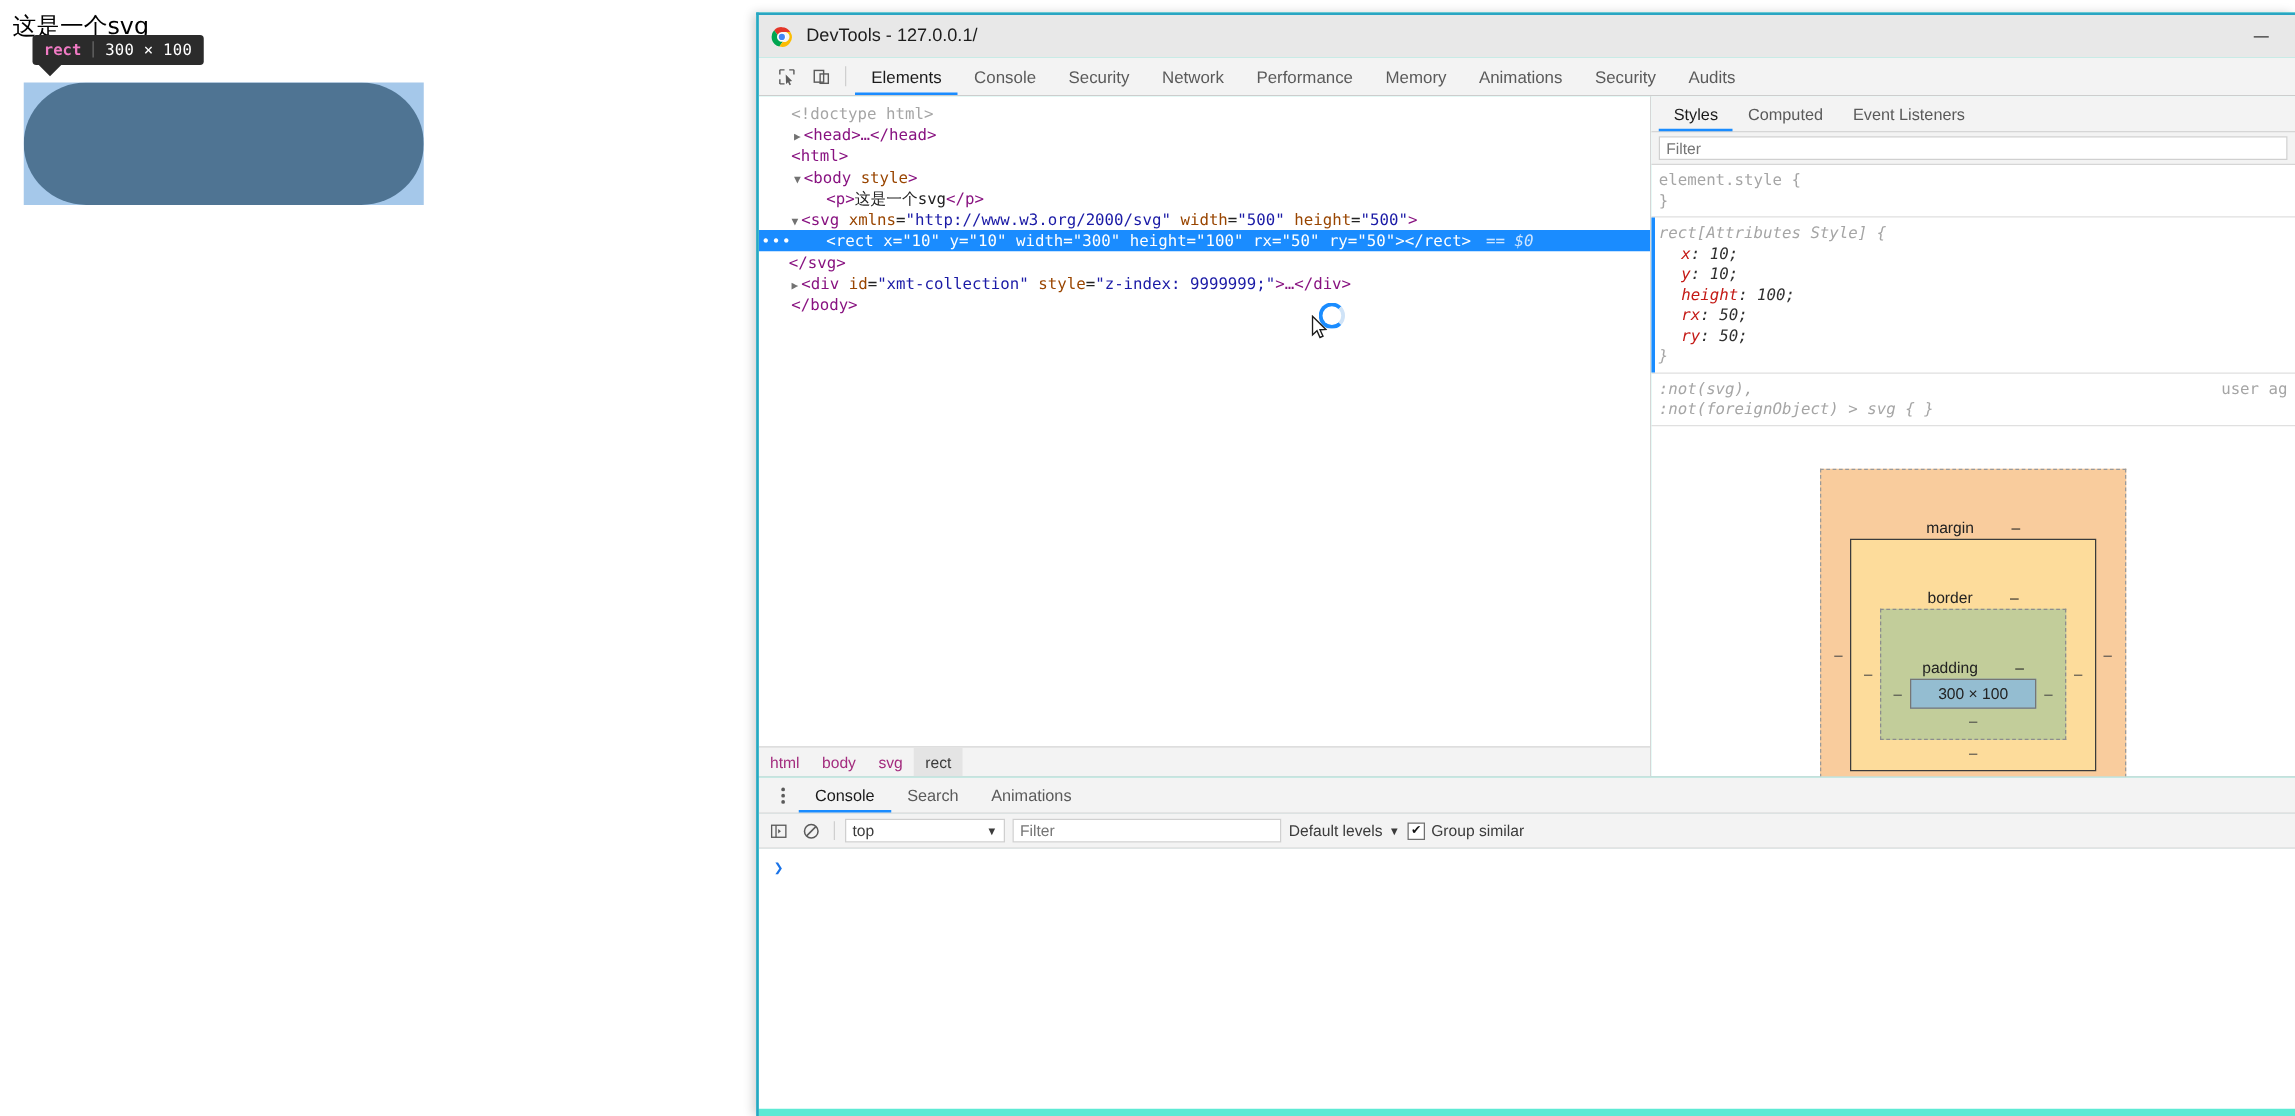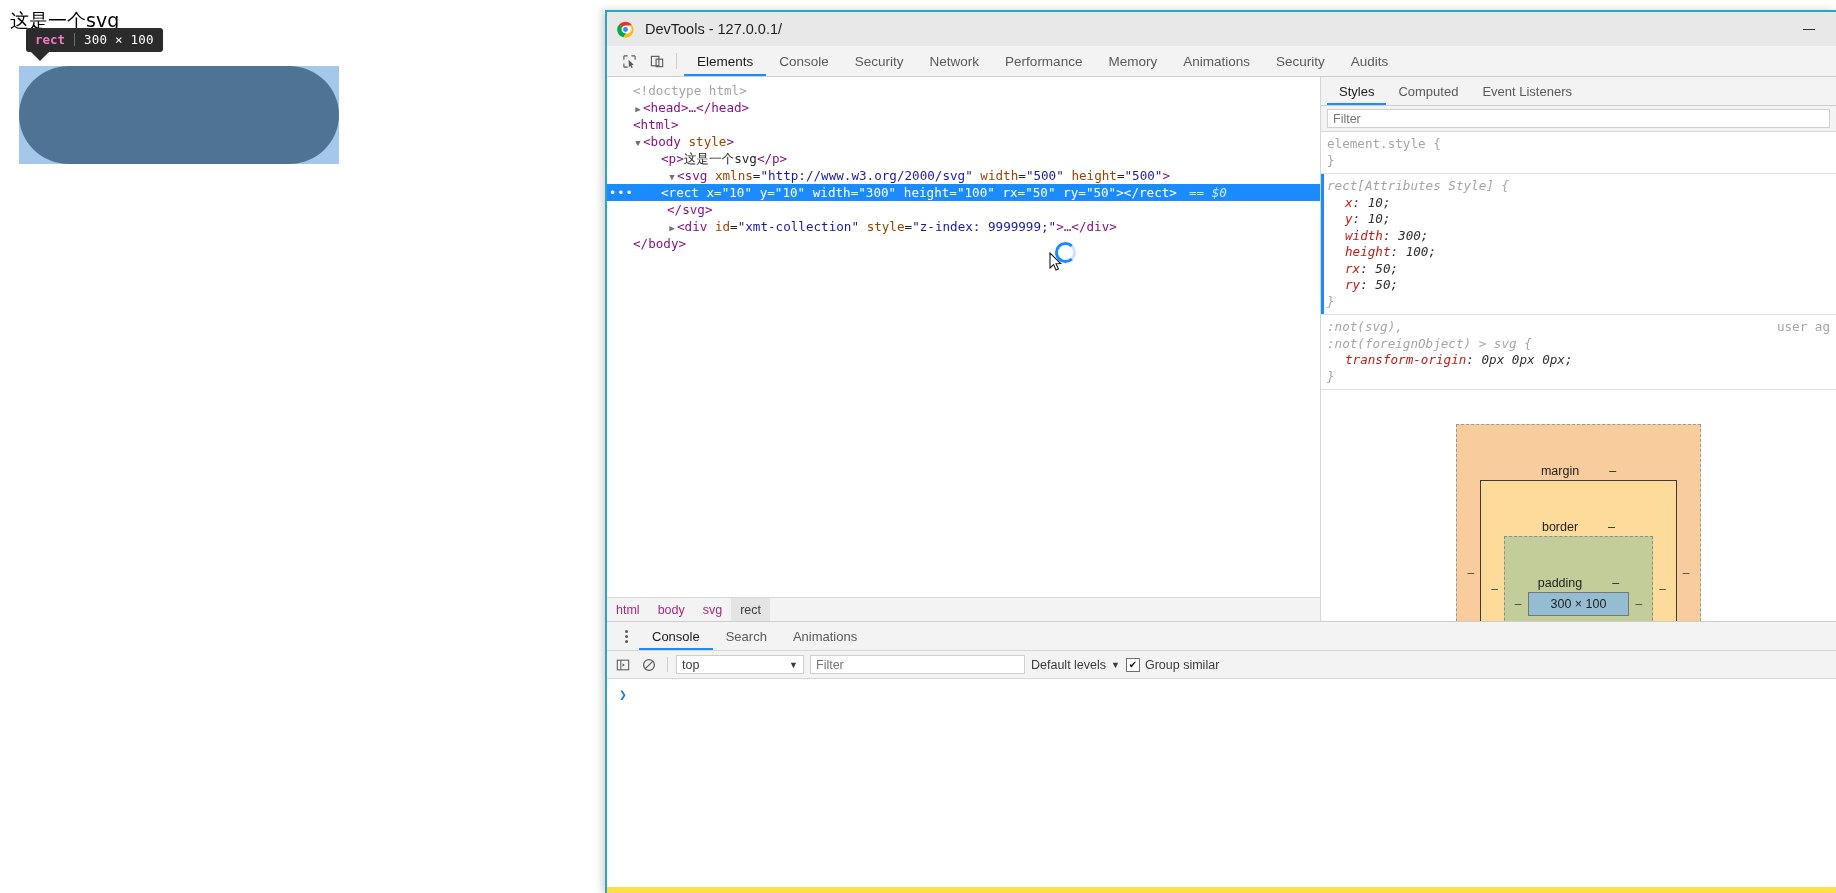--- a/index.html
+++ b/index.html
@@ -73,21 +73,21 @@
     border-top: 9px solid #2b2b2b;
     z-index: 20;
   }
 
   
   #devtools-window {
     position: absolute;
     left: 605px; top: 10px;
     width: 1231px;
     height: 883px;
-    background: #fde047;
+    background: #5eead4;
     border-left: 2px solid #2aa5c3;
     border-top: 2px solid #2aa5c3;
     box-sizing: border-box;
     overflow: hidden;
     box-shadow: -3px 0 8px rgba(0,0,0,0.18);
   }
   #titlebar {
     height: 34px;
     background: #e8e8e8;
     display: flex;
@@ -193,21 +193,21 @@
     text-align: center;
   }
   .ellipsis-badge {
     position: absolute;
     left: 2px; top: 1px;
     color: #fff;
     font-size: 12px;
     letter-spacing: 1px;
   }
   .indent1 { padding-left: 26px; }
-  .indent2 { padding-left: 60px; }
+  .indent2 { padding-left: 24px; }
   .indent3 { padding-left: 54px; }
 
   
   #busy-spinner {
     position: absolute;
     left: 448px; top: 165px;
     width: 15px; height: 15px;
     border: 3px solid #1a8cff;
     border-right-color: #cfe3f7;
     border-radius: 50%;
@@ -608,41 +608,35 @@
       <div class="css-block">
         <div class="block-marker"></div>
         <span class="sel-name-i">rect[Attributes Style] {</span>
         <span class="prop">
           <span>x</span><span class="prop-val">: </span><span class="prop-val">10;</span>
         </span>
         <span class="prop">
           <span>y</span><span class="prop-val">: </span><span class="prop-val">10;</span>
         </span>
         <span class="prop">
-          <span>width</span><span class="prop-val">: </span><span class="prop-val">300;</span>
-        </span>
-        <span class="prop">
           <span>height</span><span class="prop-val">: </span><span class="prop-val">100;</span>
         </span>
         <span class="prop">
           <span>rx</span><span class="prop-val">: </span><span class="prop-val">50;</span>
         </span>
         <span class="prop">
           <span>ry</span><span class="prop-val">: </span><span class="prop-val">50;</span>
         </span>
         <span class="sel-name-i">}</span>
       </div>
 
       <div class="css-block">
         <span class="sel-name-i">:not(svg),</span>
         <span class="origin">user ag</span><br>
         <span class="sel-name-i">:not(foreignObject) &gt; svg {</span>
-        <span class="prop">
-          <span>transform-origin</span><span class="prop-val">: </span><span class="prop-val">0px 0px 0px;</span>
-        </span>
         <span class="sel-name-i">}</span>
       </div>
 
       <div id="box-model-wrap">
         <div class="bm-layer" id="bm-margin">
           <div class="bm-label-row">
             <span>margin</span>
             <span>–</span>
           </div>
           <div class="bm-mid-row">

